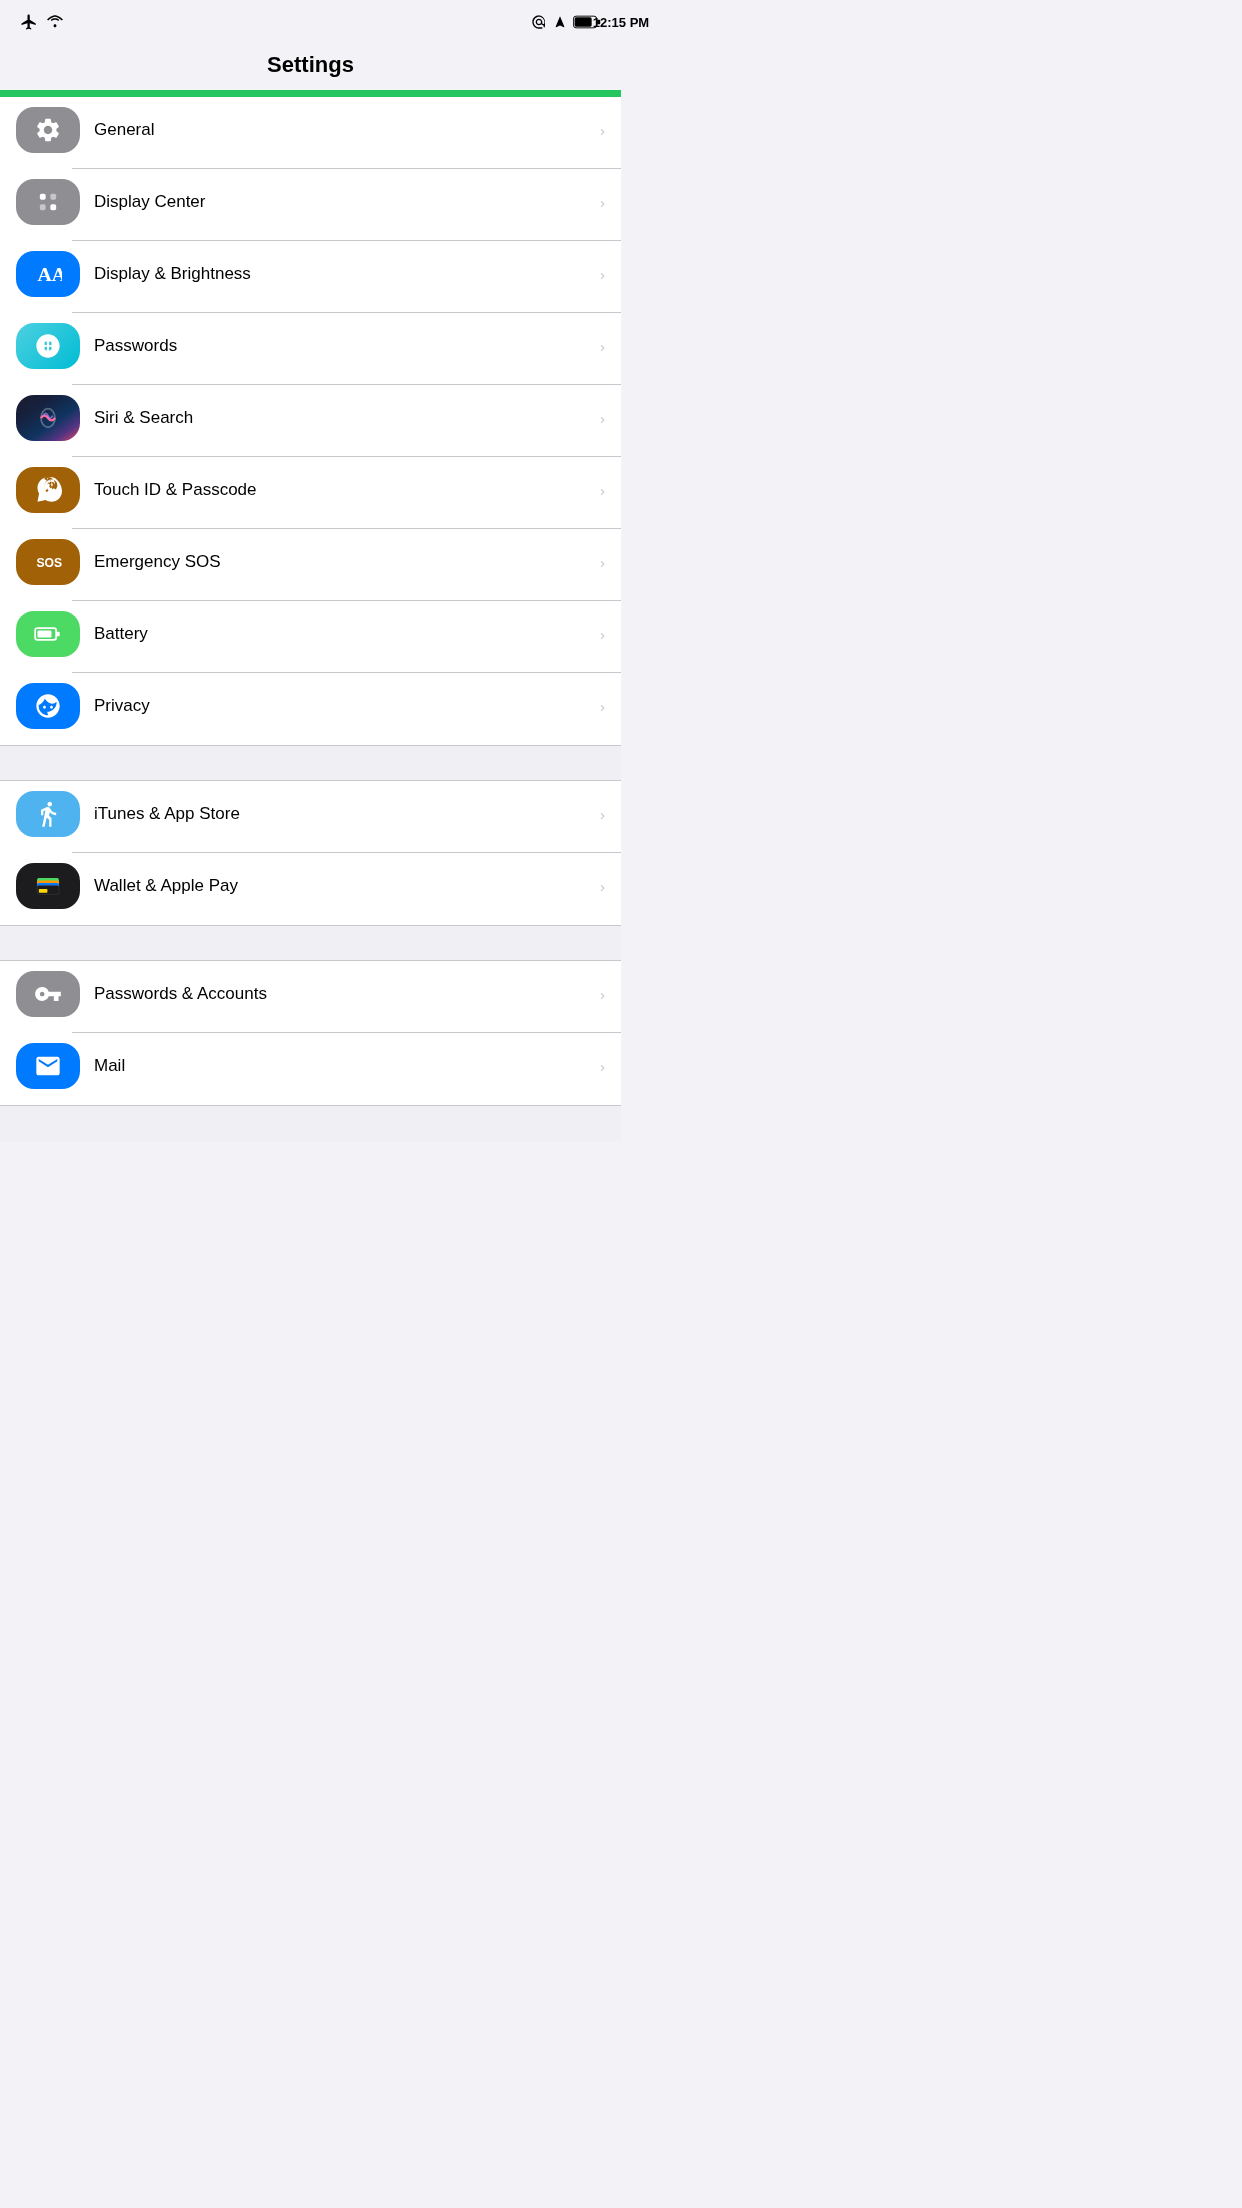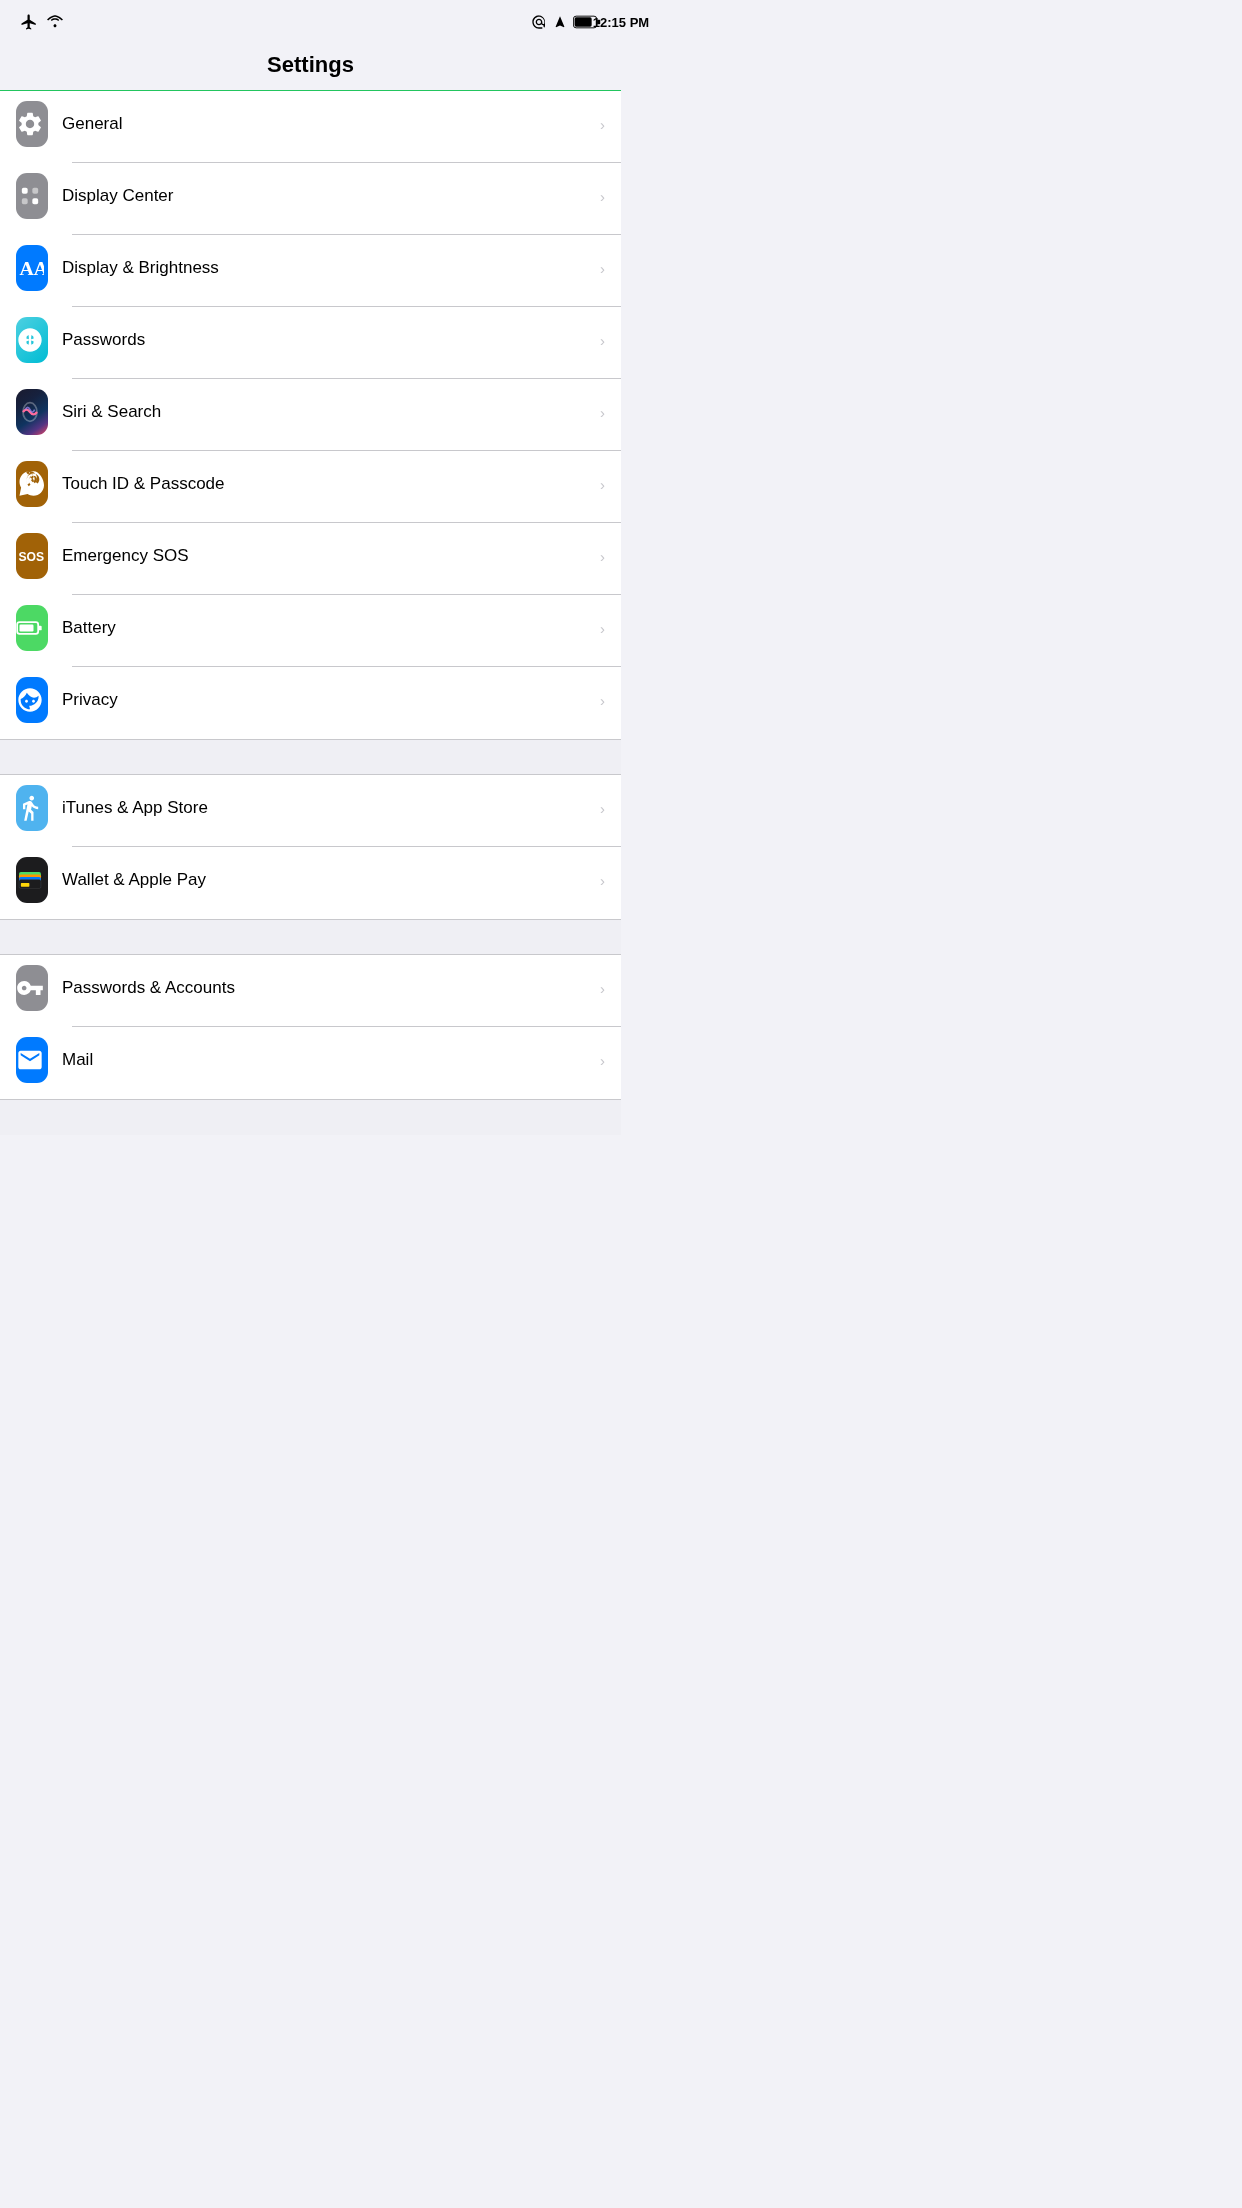--- a/index.html
+++ b/index.html
@@ -40,21 +40,21 @@
       align-items: center;
       gap: 6px;
       margin-left: auto;
     }
 
     
     .header {
       background: #f2f2f7;
       padding: 8px 0 12px;
       text-align: center;
-      border-bottom: 1px solid #22c55e;
+      border-bottom: 7px solid #22c55e;
     }
     .header h1 {
       font-size: 22px;
       font-weight: 700;
     }
 
     
     .section-divider {
       height: 36px;
       background: #efeff4;
@@ -83,26 +83,26 @@
       left: 72px;
       right: 0;
       height: 1px;
       background: #c8c8cc;
     }
     .settings-item:last-child::after {
       display: none;
     }
 
     .icon-wrap {
-      width: 32px;
+      width: 64px;
       height: 46px;
-      border-radius: 11px;
-      display: flex;
-      align-items: center;
-      justify-content: flex-start;
+      border-radius: 18px;
+      display: flex;
+      align-items: center;
+      justify-content: center;
       margin-right: 14px;
       flex-shrink: 0;
       font-size: 22px;
       color: #fff;
     }
 
     .icon-gray { background: #8e8e93; }
     .icon-blue { background: #007aff; }
     .icon-red { background: #a16207; }
     .icon-green { background: #4cd964; }

